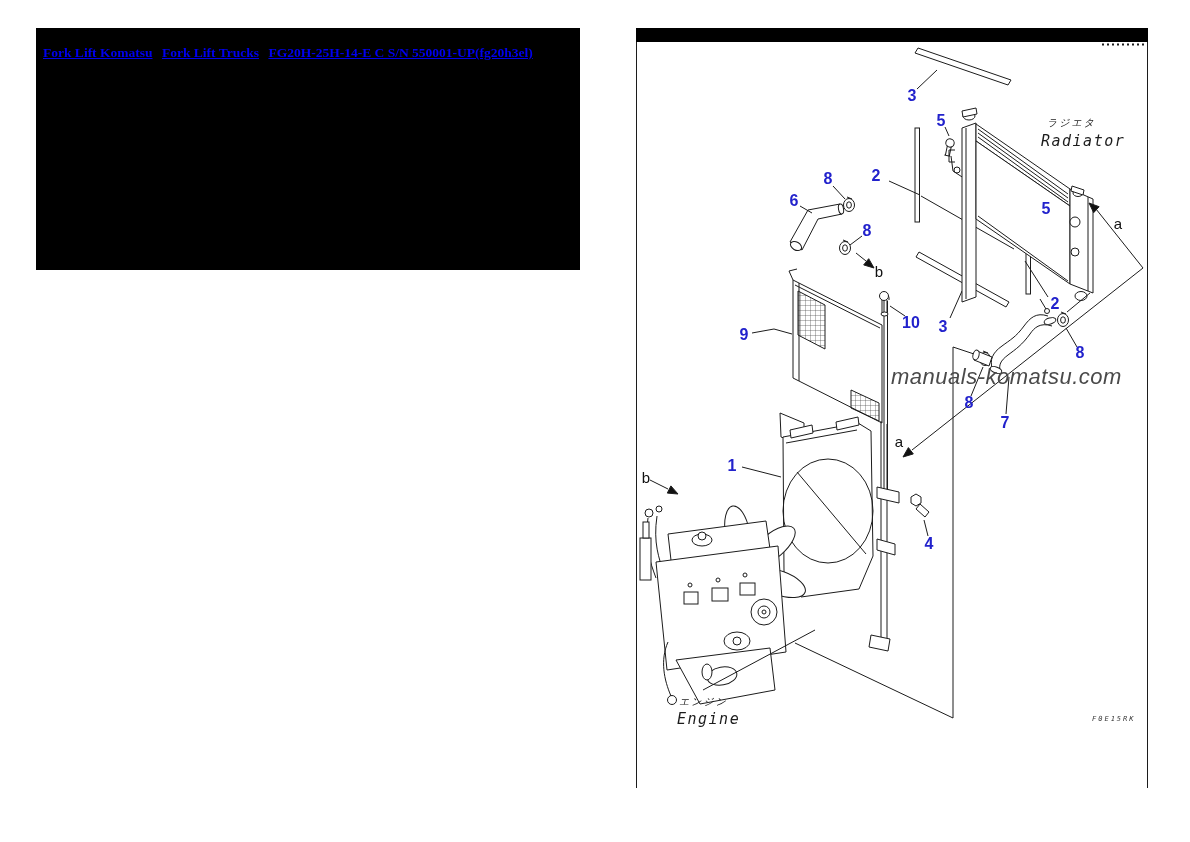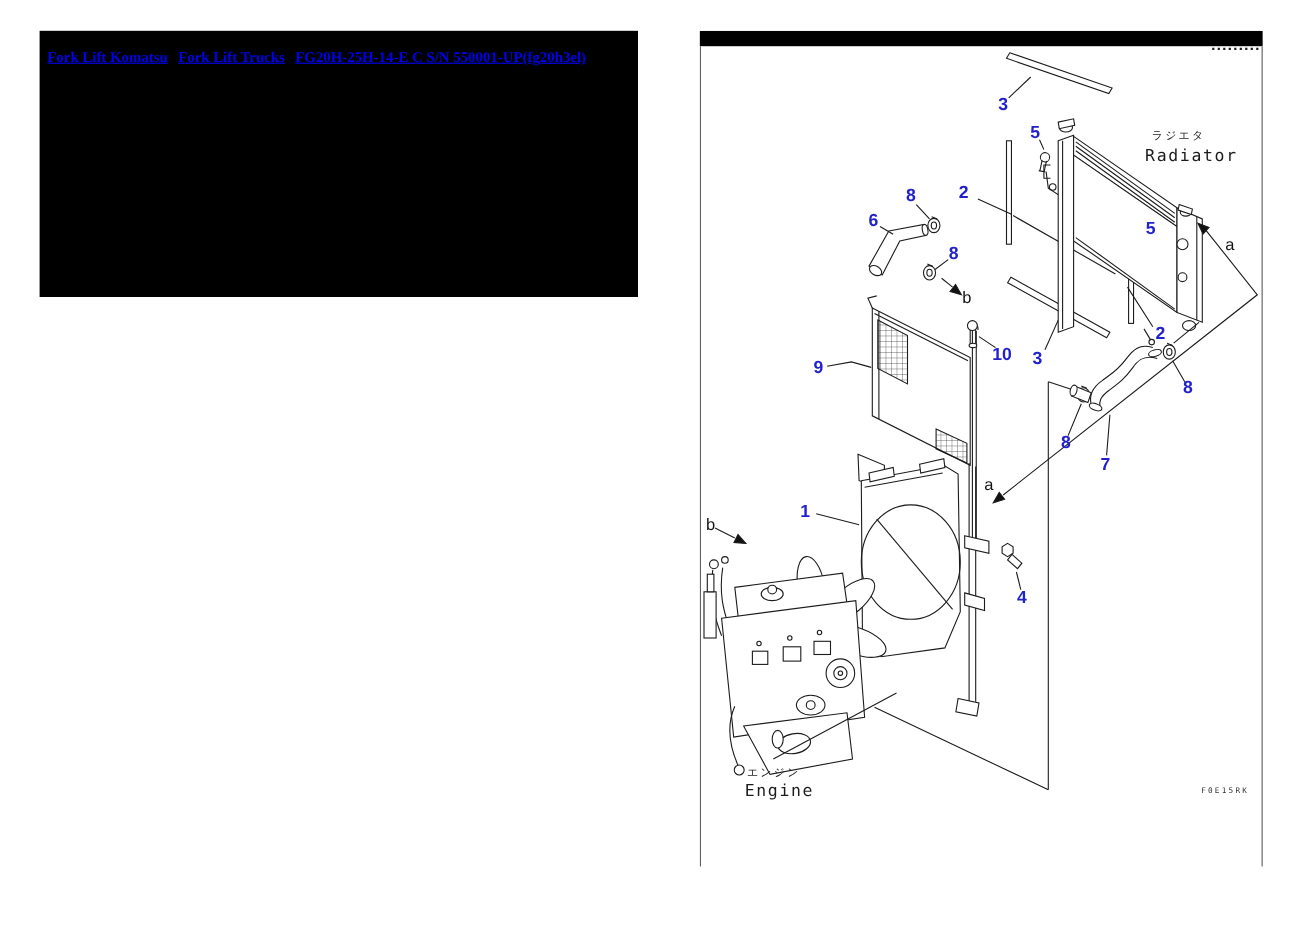--- a/index.html
+++ b/index.html
@@ -18,21 +18,21 @@
     margin-right:5px;white-space:nowrap;
   }
   
   .diagram{
     position:absolute;left:636px;top:28px;width:512px;height:760px;overflow:hidden;
   }
   .diagram-topbar{
     position:absolute;left:0;top:0;width:512px;height:14px;background:#000000;
   }
   .diagram svg{position:absolute;left:0;top:14px;}
-  .overlay{position:absolute;white-space:nowrap;color:#1c1c1c;}
+  .overlay{position:absolute;white-space:nowrap;color:#1c1c1c;font-style:italic;}
   .lbl-jp{font-family:"DejaVu Sans Mono",monospace;font-size:10px;letter-spacing:2px;}
   .lbl-en{font-family:"DejaVu Sans Mono",monospace;font-size:15px;letter-spacing:1.5px;}
   .watermark{
     font-family:"Liberation Sans",sans-serif;font-size:22px;color:#4a4a4a;letter-spacing:0.5px;
   }
   .drawing-code{
     font-family:"DejaVu Sans Mono",monospace;font-size:7px;letter-spacing:2px;color:#333;
   }
   .callout{
     position:absolute;transform:translate(-50%,-50%);
@@ -239,20 +239,21 @@
         <ellipse cx="976" cy="355" rx="3" ry="5" transform="rotate(15 976 355)" fill="#fff"></ellipse>
         <path d="M1006 414 L1009 377 M1067 312 L1090 293"></path>
       </g>
     </g>
   </svg>
 
   <div class="overlay lbl-jp" style="left:411px;top:88px;">ラジエタ</div>
   <div class="overlay lbl-en" style="left:405px;top:104px;">Radiator</div>
   <div class="overlay lbl-jp" style="left:43px;top:667px;">エンジン</div>
   <div class="overlay lbl-en" style="left:41px;top:682px;">Engine</div>
+  <div class="overlay watermark" style="left:255px;top:336px;">manuals-komatsu.com</div>
   <div class="overlay drawing-code" style="left:456px;top:687px;text-align:center;">F0E15RK</div>
 
   <div id="callout-layer">
       <div class="callout part" style="left: 276px; top: 68px;">3</div>
       <div class="callout part" style="left: 305px; top: 93px;">5</div>
       <div class="callout part" style="left: 240px; top: 148px;">2</div>
       <div class="callout part" style="left: 192px; top: 151px;">8</div>
       <div class="callout part" style="left: 158px; top: 173px;">6</div>
       <div class="callout part" style="left: 231px; top: 203px;">8</div>
       <div class="callout view" style="left: 243px; top: 243px;">b</div>

